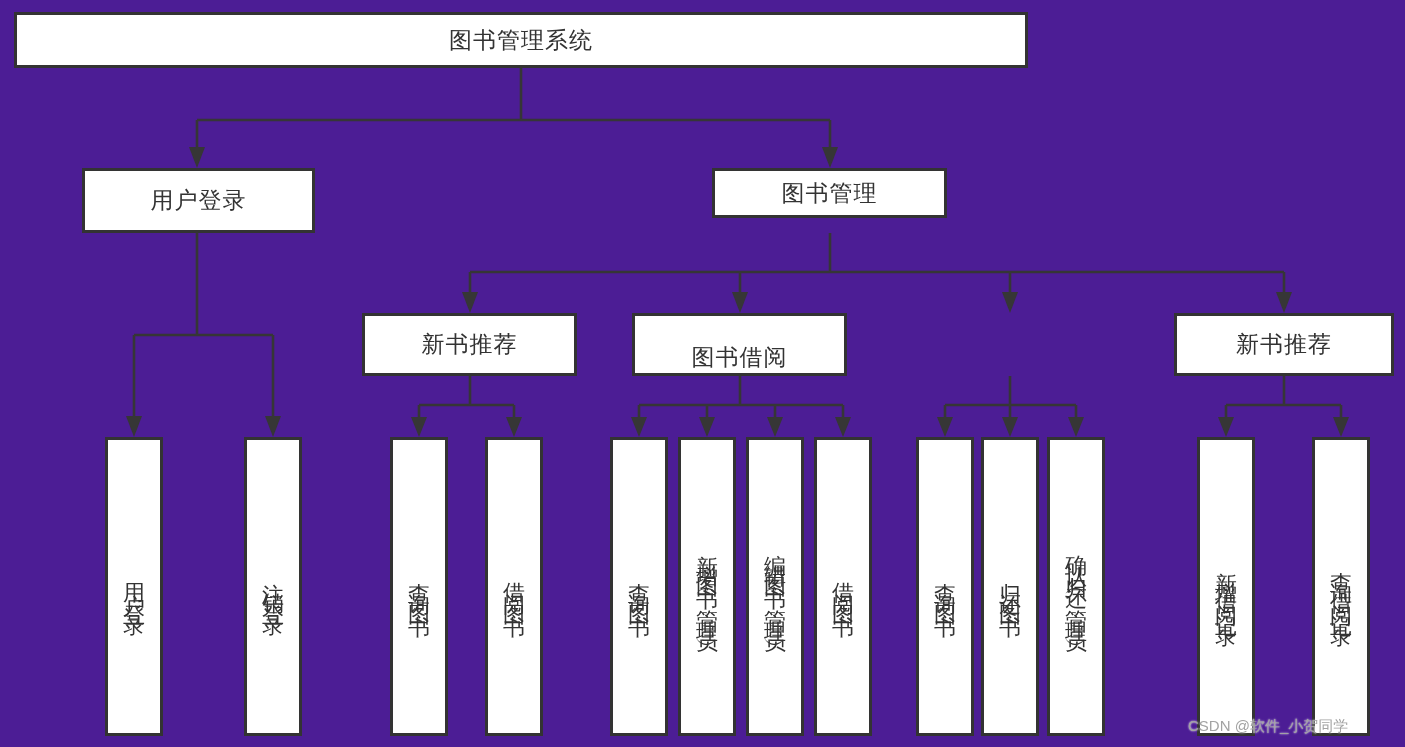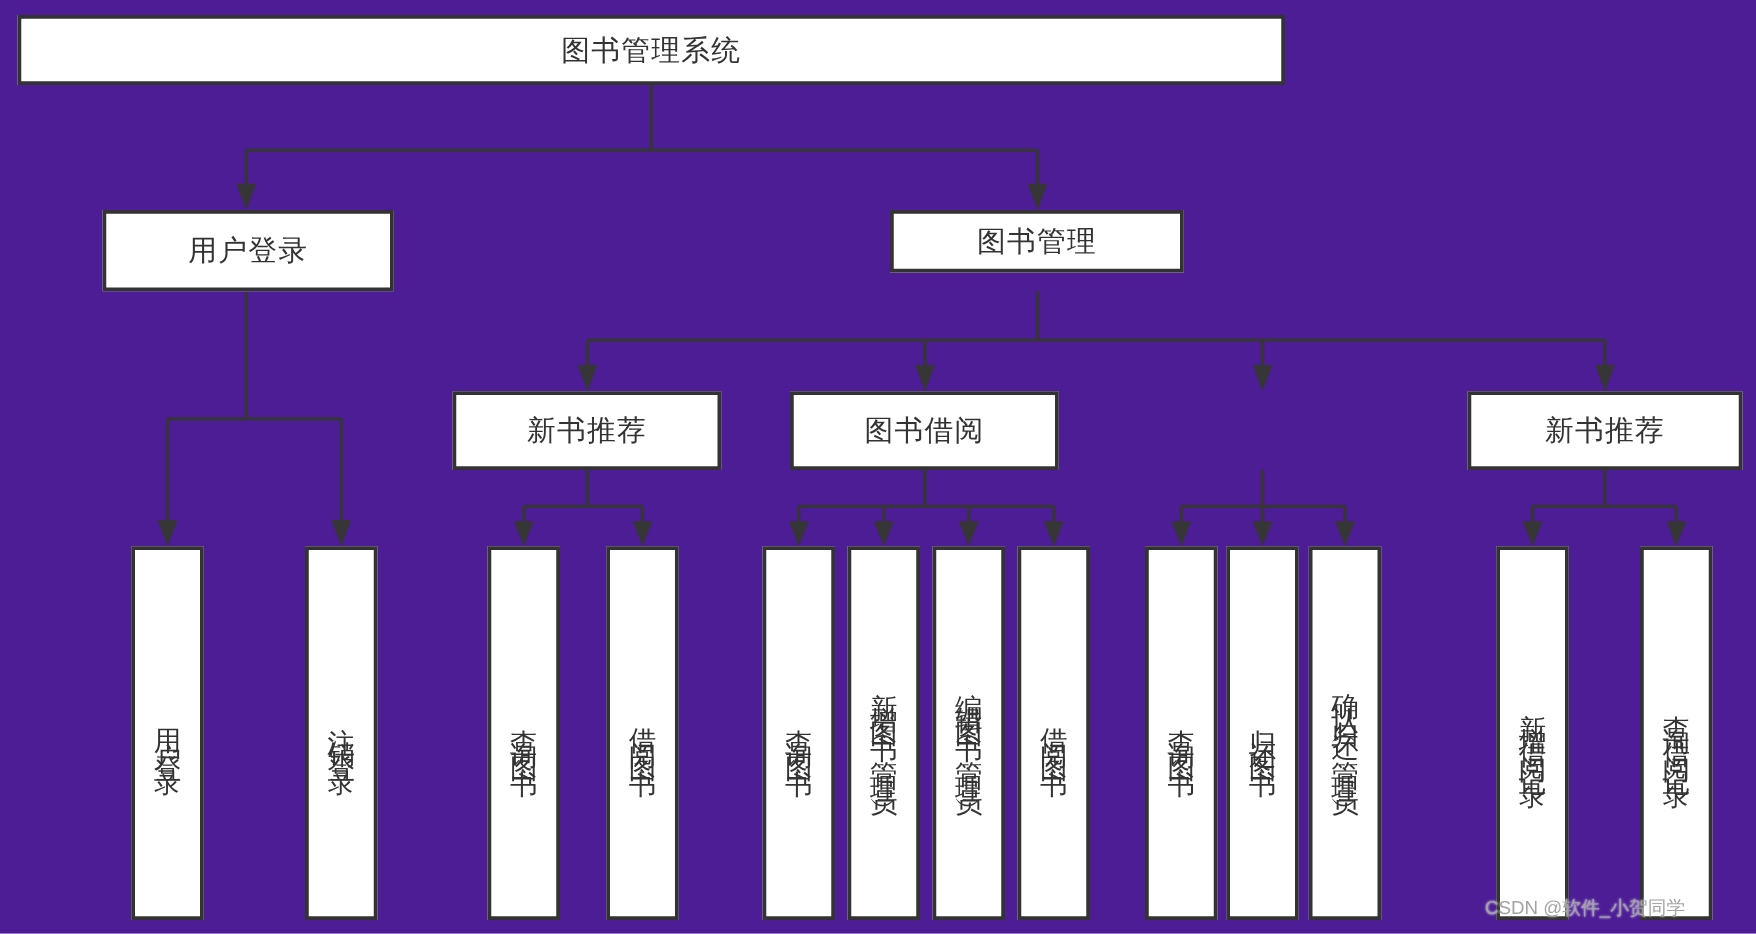--- a/index.html
+++ b/index.html
@@ -23,21 +23,21 @@
     align-items: center;
     justify-content: center;
     color: #333333;
   }
   .hlabel { font-size: 23px; letter-spacing: 1px; white-space: nowrap; }
   .root  { left: 14px;  top: 12px;  width: 1014px; height: 56px; }
   .l2a   { left: 82px;  top: 168px; width: 233px;  height: 65px; }
   .l2b   { left: 712px; top: 168px; width: 235px;  height: 50px; }
   .l3    { top: 313px;  height: 63px; width: 215px; }
   .l3a { left: 362px; }
-  .l3b { left: 632px; }
+  .l3b { left: 632px; align-items: flex-end; }
   .l3c { left: 902px; }
   .l3d { left: 1174px; width: 220px; }
   .leaf { top: 437px; width: 58px; height: 299px; }
   .leaf .vlabel {
     writing-mode: vertical-rl;
     text-orientation: mixed;
     font-size: 22px;
     line-height: 1;
     letter-spacing: 11px;
     white-space: nowrap;

